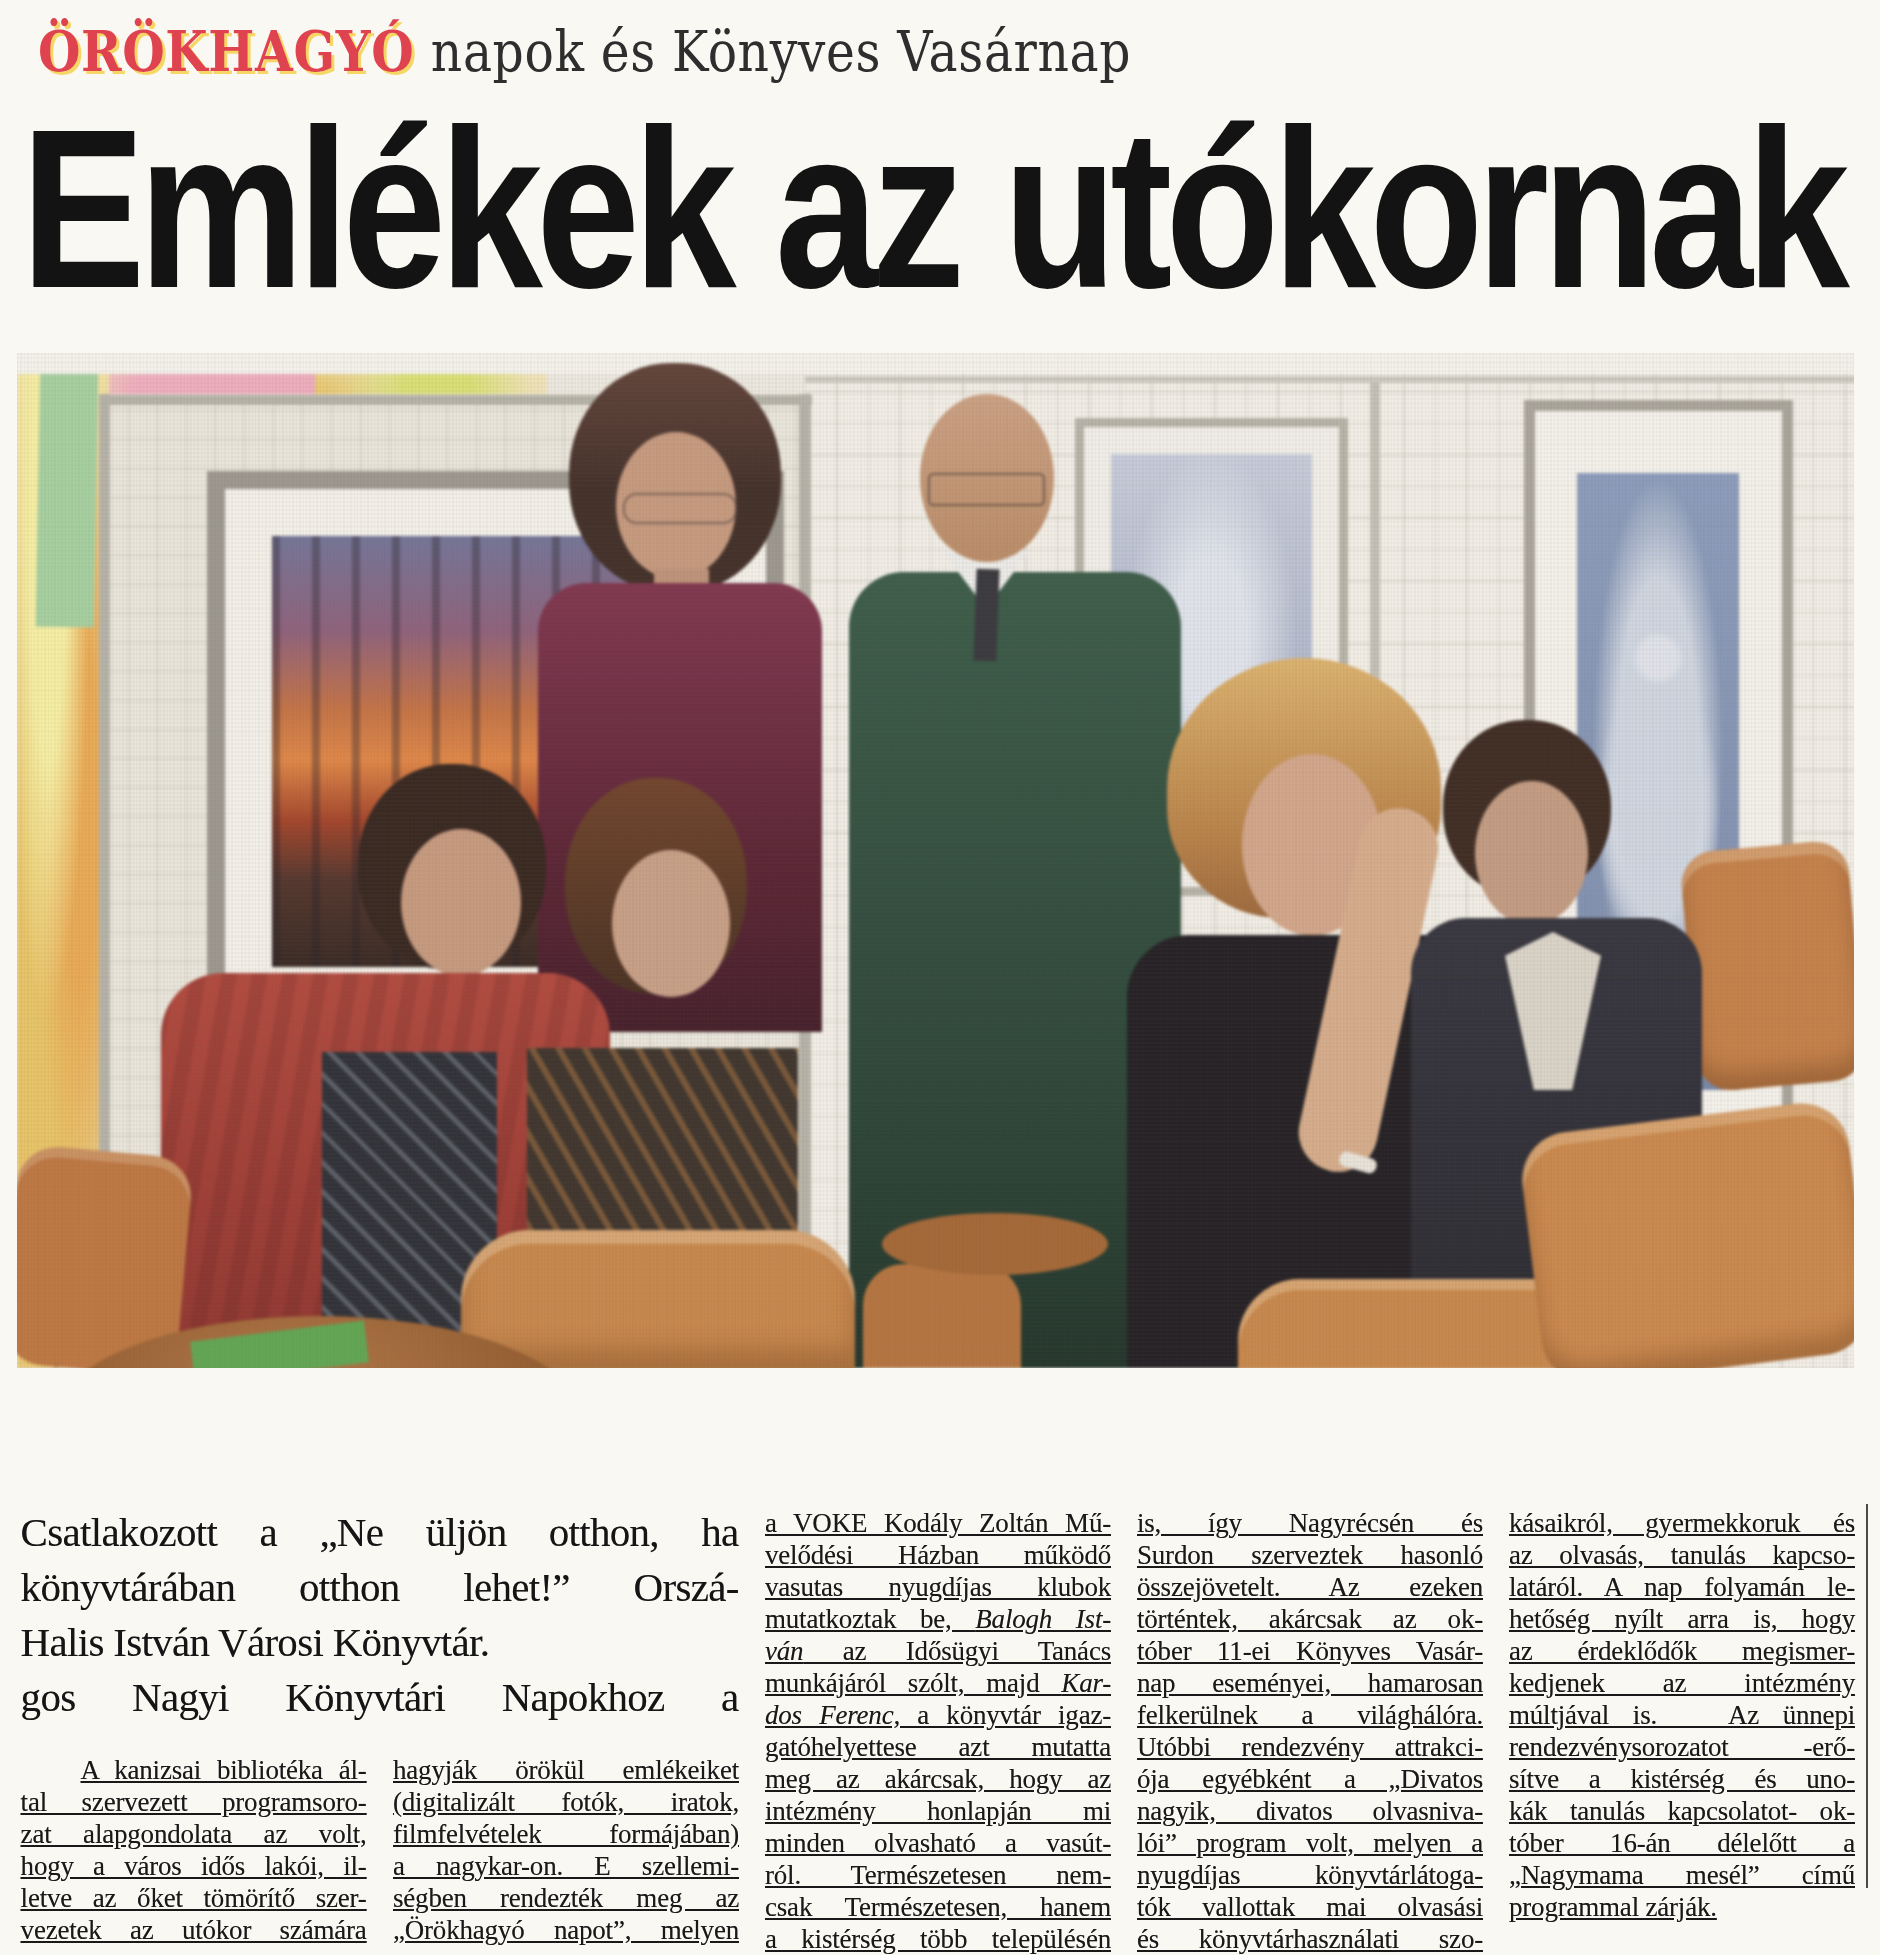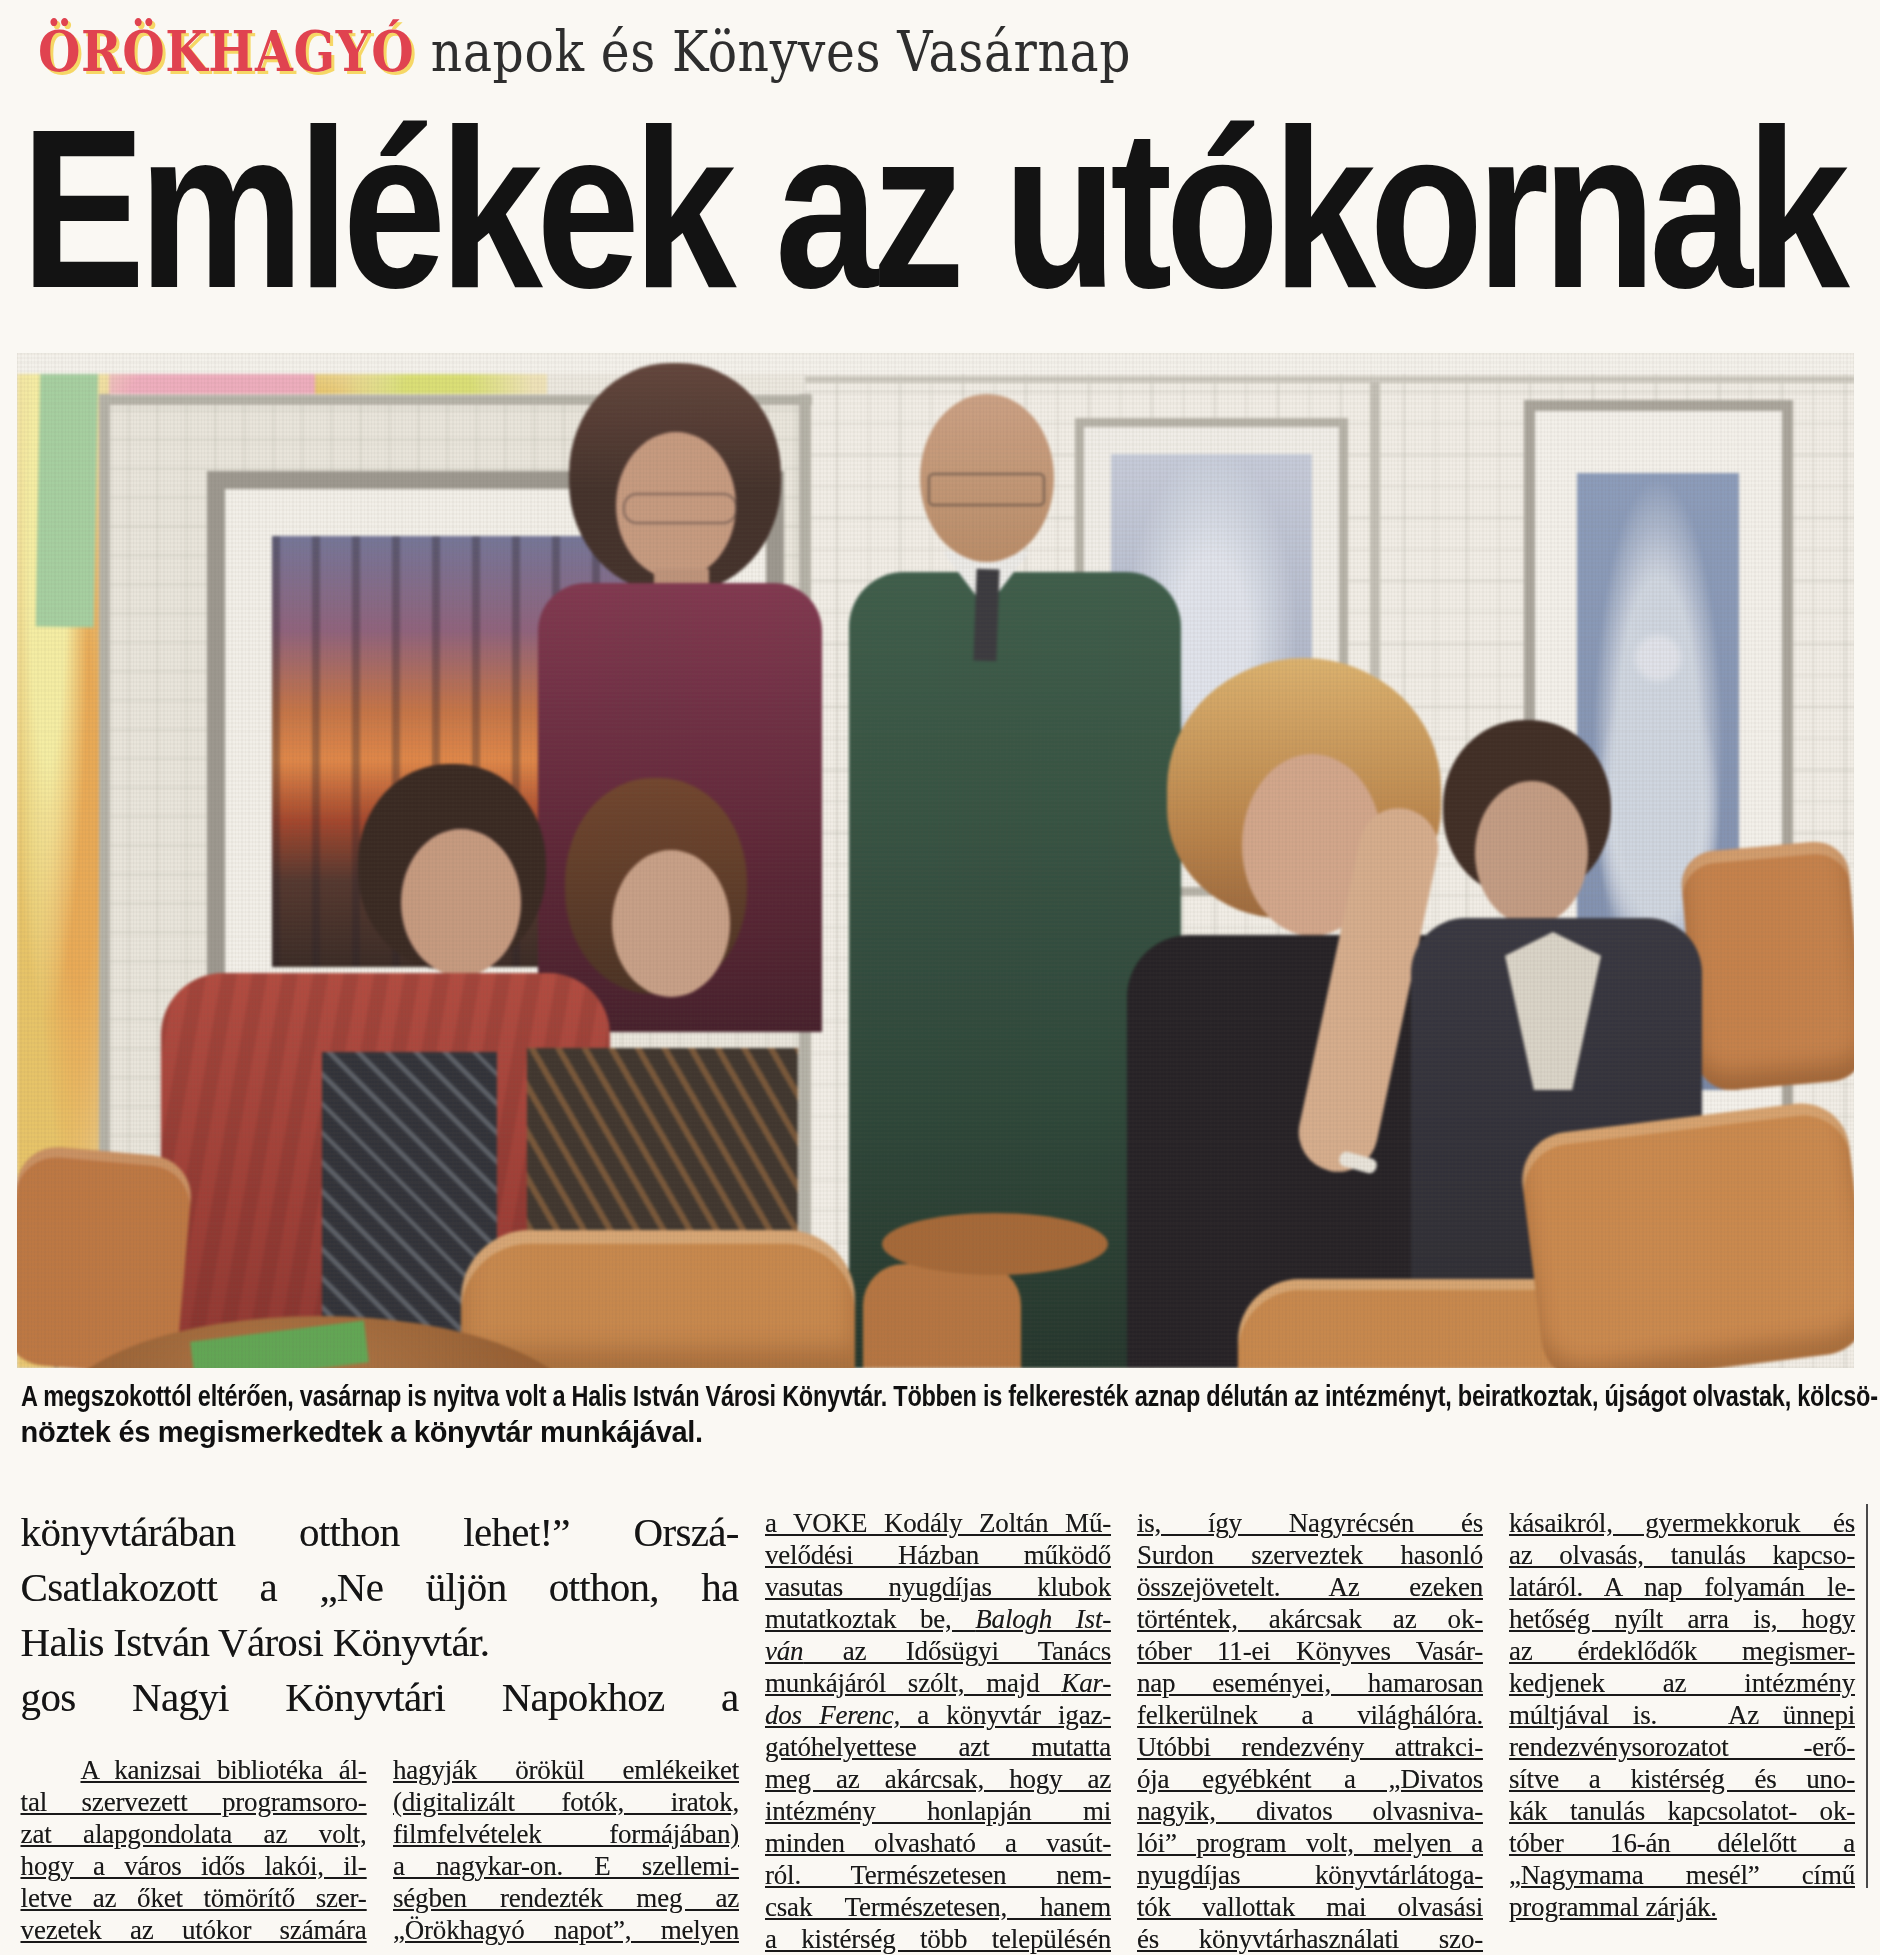--- a/index.html
+++ b/index.html
@@ -239,29 +239,25 @@
       <div class="ch6"></div>
       <div class="tbl2"></div>
       <div class="ch4"></div>
       <div class="ch5"></div>
       <div class="tbl1"></div>
       <div class="note"></div>
     </div>
     <div class="grain"></div>
   </figure>
 
-  <p class="caption">
-    <span class="fitx cap-line" style="transform: scaleX(0.809909);">A megszokottól eltérően, vasárnap is nyitva volt a Halis István Városi Könyvtár. Többen is felkeresték aznap délután az intézményt, beiratkoztak, újságot olvastak, kölcsö-</span>
-    <span class="fitx cap-line" style="transform: scaleX(1);">nöztek és megismerkedtek a könyvtár munkájával.</span>
-  </p>
 
   <section class="article">
     <div class="lead">
+        <div class="line">Csatlakozott a „Ne üljön otthon, ha</div>
         <div class="line">könyvtárában otthon lehet!” Orszá-</div>
-        <div class="line">Csatlakozott a „Ne üljön otthon, ha</div>
         <div class="line nj">Halis István Városi Könyvtár.</div>
         <div class="line">gos Nagyi Könyvtári Napokhoz a</div>
       </div>
     <div class="col col1">
         <div class="line ind">A kanizsai bibliotéka ál-</div>
         <div class="line">tal szervezett programsoro-</div>
         <div class="line">zat alapgondolata az volt,</div>
         <div class="line">hogy a város idős lakói, il-</div>
         <div class="line">letve az őket tömörítő szer-</div>
         <div class="line">vezetek az utókor számára</div>

